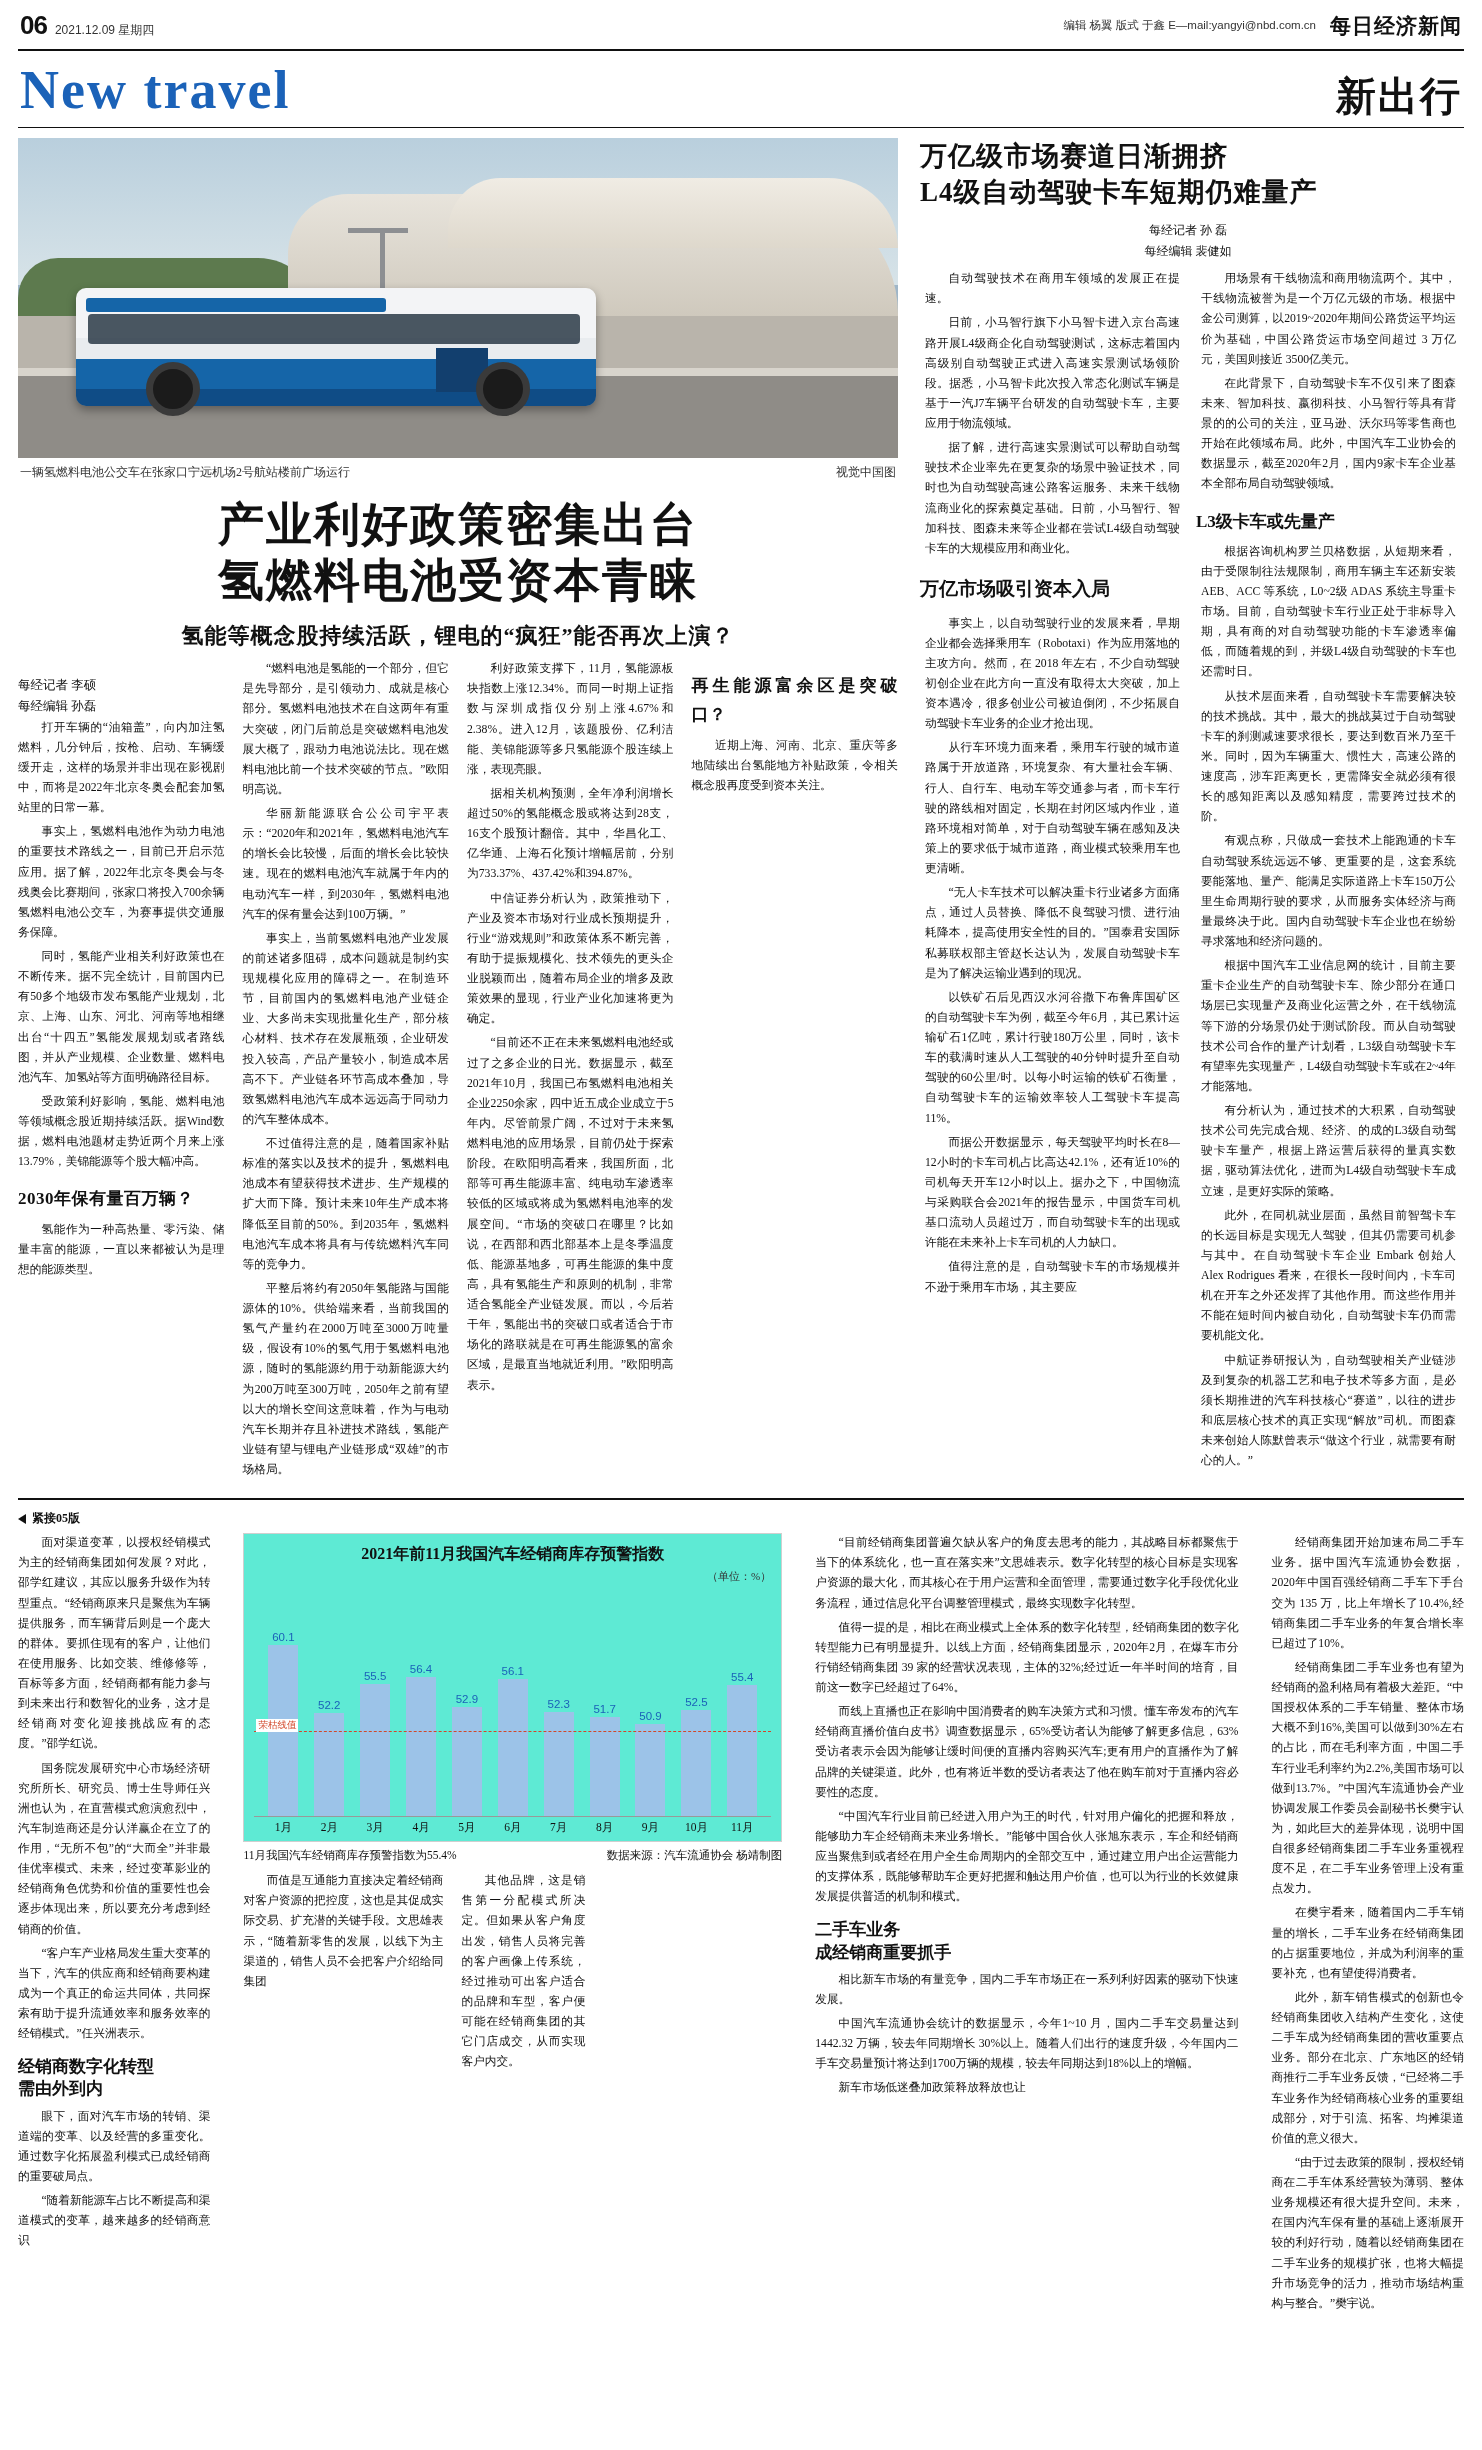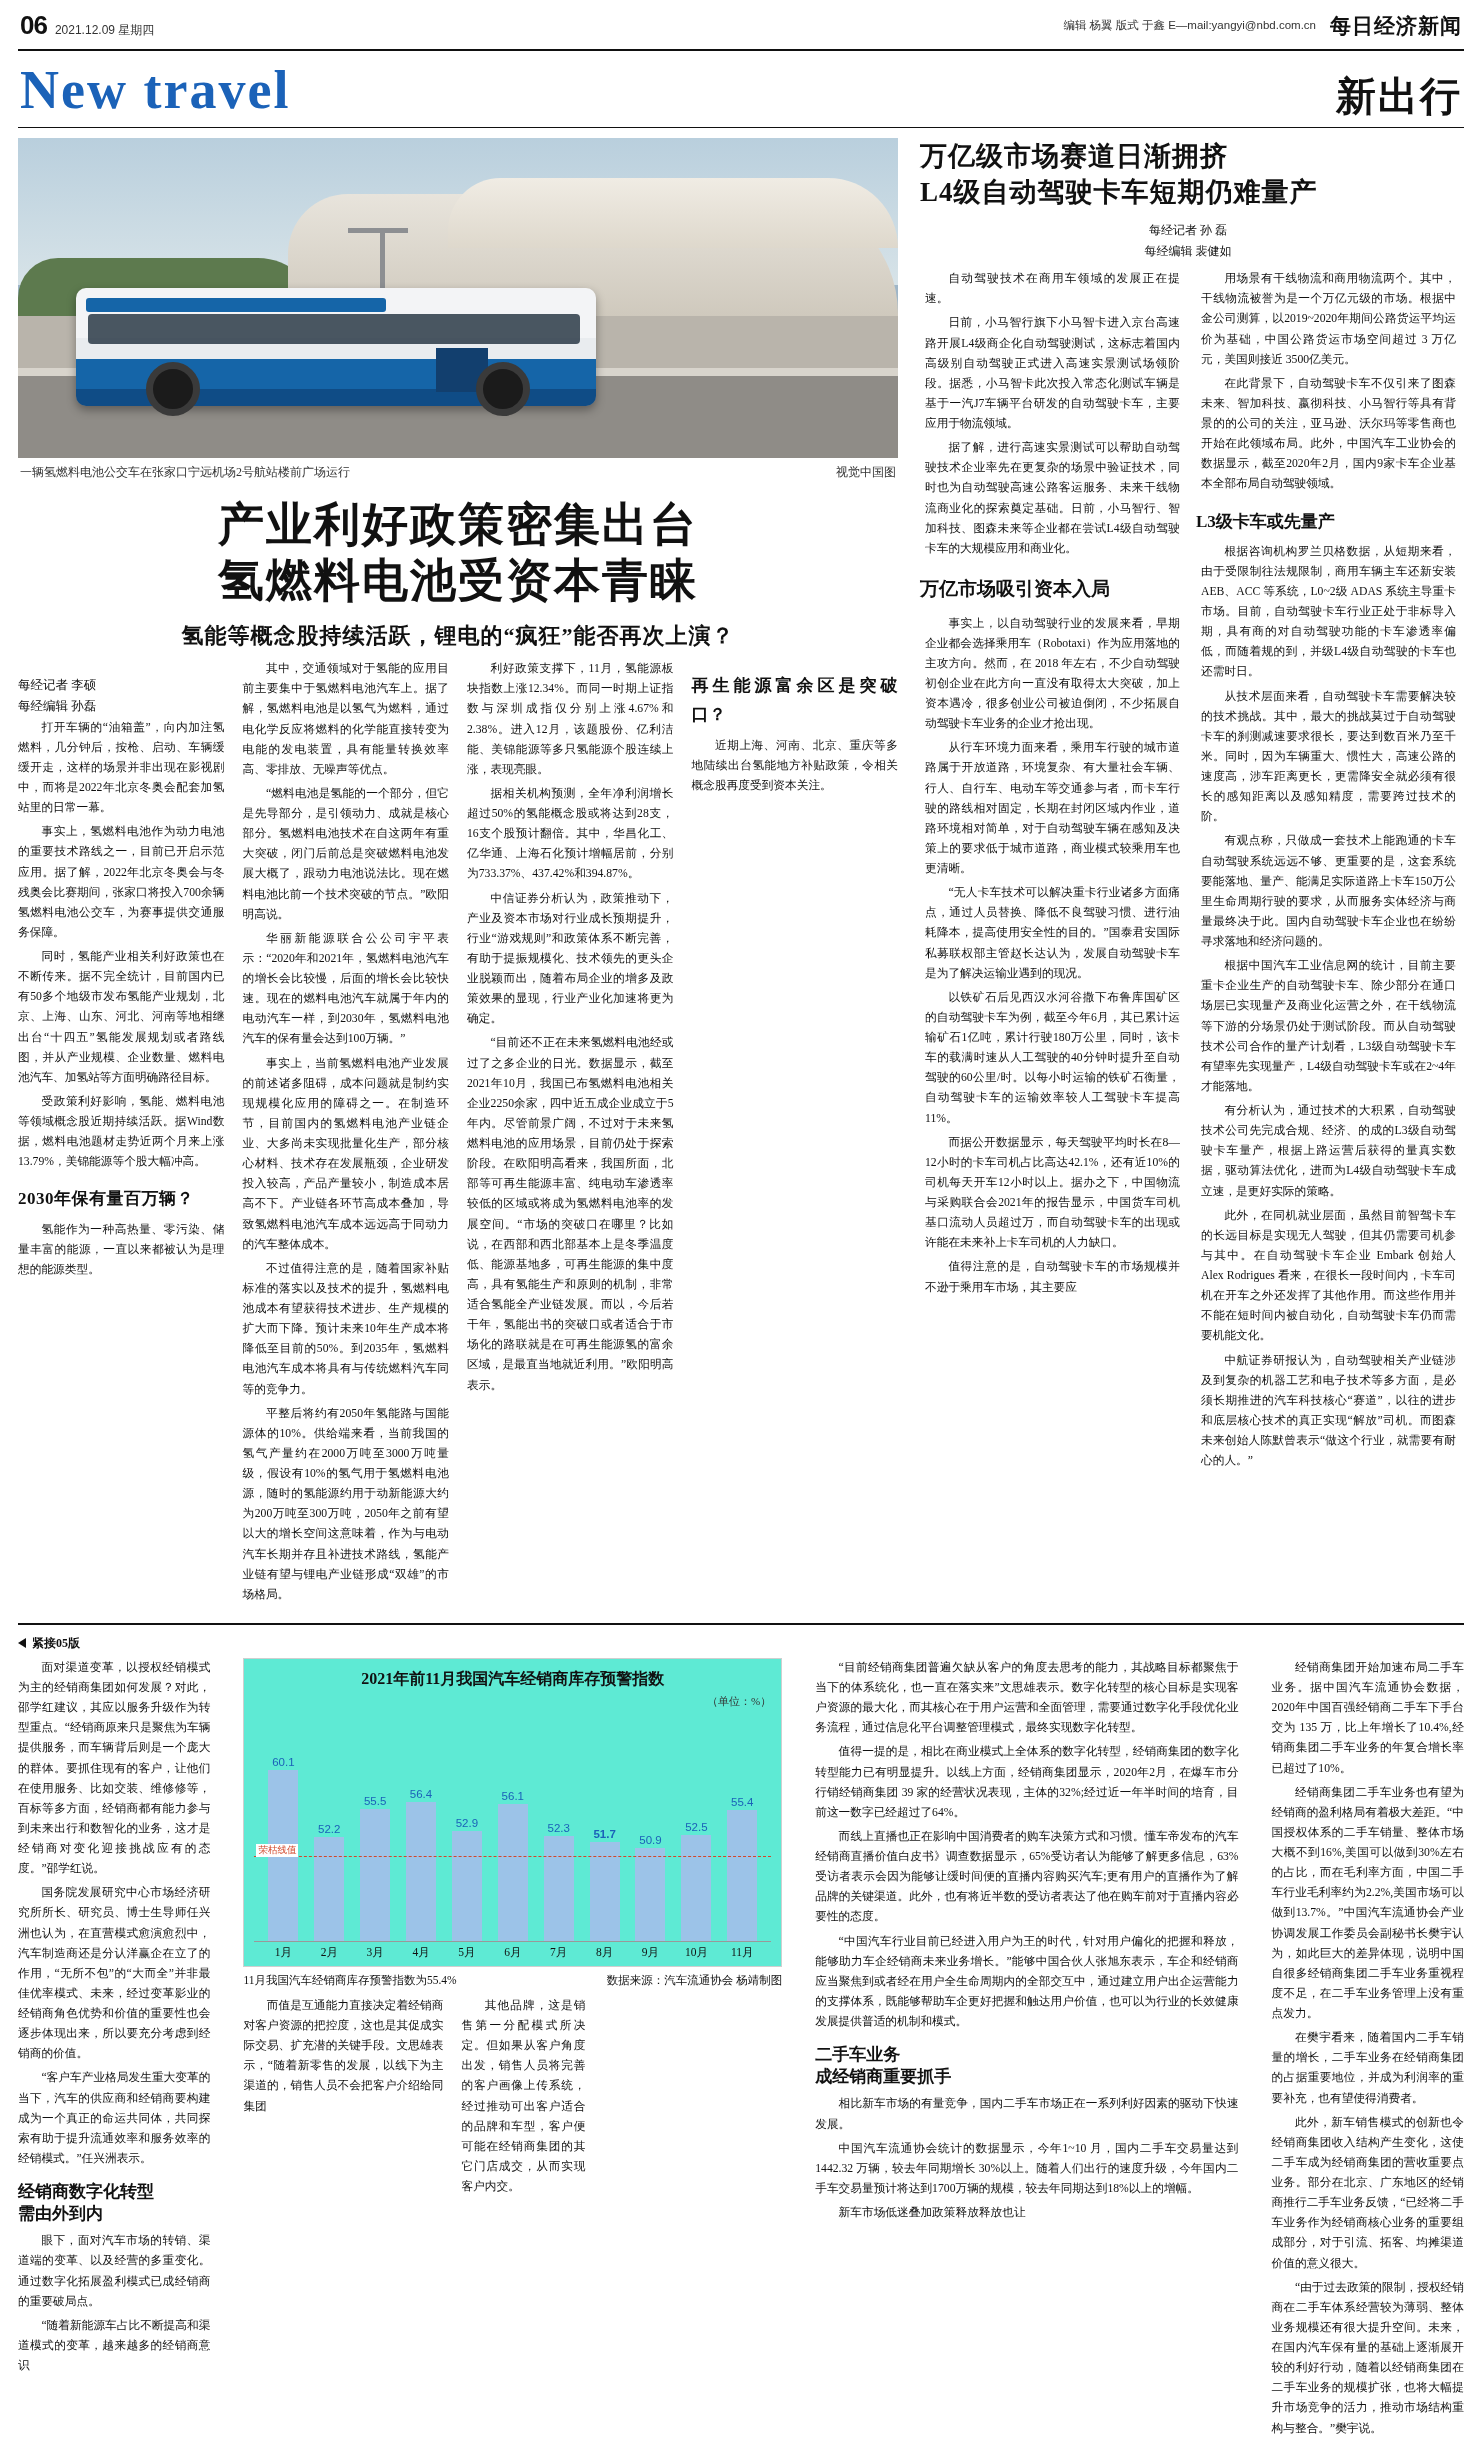--- a/index.html
+++ b/index.html
@@ -167,21 +167,20 @@
             <div>每经编辑 孙磊</div>
           </div>
           <p>打开车辆的“油箱盖”，向内加注氢燃料，几分钟后，按枪、启动、车辆缓缓开走，这样的场景并非出现在影视剧中，而将是2022年北京冬奥会配套加氢站里的日常一幕。</p>
           <p>事实上，氢燃料电池作为动力电池的重要技术路线之一，目前已开启示范应用。据了解，2022年北京冬奥会与冬残奥会比赛期间，张家口将投入700余辆氢燃料电池公交车，为赛事提供交通服务保障。</p>
           <p>同时，氢能产业相关利好政策也在不断传来。据不完全统计，目前国内已有50多个地级市发布氢能产业规划，北京、上海、山东、河北、河南等地相继出台“十四五”氢能发展规划或者路线图，并从产业规模、企业数量、燃料电池汽车、加氢站等方面明确路径目标。</p>
           <p>受政策利好影响，氢能、燃料电池等领域概念股近期持续活跃。据Wind数据，燃料电池题材走势近两个月来上涨13.79%，美锦能源等个股大幅冲高。</p>
           <h3>2030年保有量百万辆？</h3>
           <p>氢能作为一种高热量、零污染、储量丰富的能源，一直以来都被认为是理想的能源类型。</p>
         </div>
         <div class="bc">
-          <p>其中，交通领域对于氢能的应用目前主要集中于氢燃料电池汽车上。据了解，氢燃料电池是以氢气为燃料，通过电化学反应将燃料的化学能直接转变为电能的发电装置，具有能量转换效率高、零排放、无噪声等优点。</p>
           <p>“燃料电池是氢能的一个部分，但它是先导部分，是引领动力、成就是核心部分。氢燃料电池技术在自这两年有重大突破，闭门后前总是突破燃料电池发展大概了，跟动力电池说法比。现在燃料电池比前一个技术突破的节点。”欧阳明高说。</p>
           <p>华丽新能源联合公公司宇平表示：“2020年和2021年，氢燃料电池汽车的增长会比较慢，后面的增长会比较快速。现在的燃料电池汽车就属于年内的电动汽车一样，到2030年，氢燃料电池汽车的保有量会达到100万辆。”</p>
           <p>事实上，当前氢燃料电池产业发展的前述诸多阻碍，成本问题就是制约实现规模化应用的障碍之一。在制造环节，目前国内的氢燃料电池产业链企业、大多尚未实现批量化生产，部分核心材料、技术存在发展瓶颈，企业研发投入较高，产品产量较小，制造成本居高不下。产业链各环节高成本叠加，导致氢燃料电池汽车成本远远高于同动力的汽车整体成本。</p>
           <p>不过值得注意的是，随着国家补贴标准的落实以及技术的提升，氢燃料电池成本有望获得技术进步、生产规模的扩大而下降。预计未来10年生产成本将降低至目前的50%。到2035年，氢燃料电池汽车成本将具有与传统燃料汽车同等的竞争力。</p>
           <p>平整后将约有2050年氢能路与国能源体的10%。供给端来看，当前我国的氢气产量约在2000万吨至3000万吨量级，假设有10%的氢气用于氢燃料电池源，随时的氢能源约用于动新能源大约为200万吨至300万吨，2050年之前有望以大的增长空间这意味着，作为与电动汽车长期并存且补进技术路线，氢能产业链有望与锂电产业链形成“双雄”的市场格局。</p>
         </div>
         <div class="bc">
           <p>利好政策支撑下，11月，氢能源板块指数上涨12.34%。而同一时期上证指数与深圳成指仅分别上涨4.67%和2.38%。进入12月，该题股份、亿利洁能、美锦能源等多只氢能源个股连续上涨，表现亮眼。</p>
           <p>据相关机构预测，全年净利润增长超过50%的氢能概念股或将达到28支，16支个股预计翻倍。其中，华昌化工、亿华通、上海石化预计增幅居前，分别为733.37%、437.42%和394.87%。</p>
           <p>中信证券分析认为，政策推动下，产业及资本市场对行业成长预期提升，行业“游戏规则”和政策体系不断完善，有助于提振规模化、技术领先的更头企业脱颖而出，随着布局企业的增多及政策效果的显现，行业产业化加速将更为确定。</p>
@@ -278,21 +277,21 @@
                   </div>
                   <div class="barwrap">
                     <div class="barval" style="color: rgb(27, 98, 184);">56.1</div>
                     <div class="bar" style="background: rgb(156, 195, 232); height: 136.85px;"></div>
                   </div>
                   <div class="barwrap">
                     <div class="barval" style="color: rgb(27, 98, 184);">52.3</div>
                     <div class="bar" style="background: rgb(156, 195, 232); height: 104.55px;"></div>
                   </div>
                   <div class="barwrap">
-                    <div class="barval" style="color: rgb(27, 98, 184); font-weight: bold;">51.7</div>
+                    <div class="barval" style="color: rgb(27, 98, 184);">51.7</div>
                     <div class="bar" style="background: rgb(156, 195, 232); height: 99.45px;"></div>
                   </div>
                   <div class="barwrap">
                     <div class="barval" style="color: rgb(27, 98, 184);">50.9</div>
                     <div class="bar" style="background: rgb(156, 195, 232); height: 92.65px;"></div>
                   </div>
                   <div class="barwrap">
                     <div class="barval" style="color: rgb(27, 98, 184);">52.5</div>
                     <div class="bar" style="background: rgb(156, 195, 232); height: 106.25px;"></div>
                   </div>

